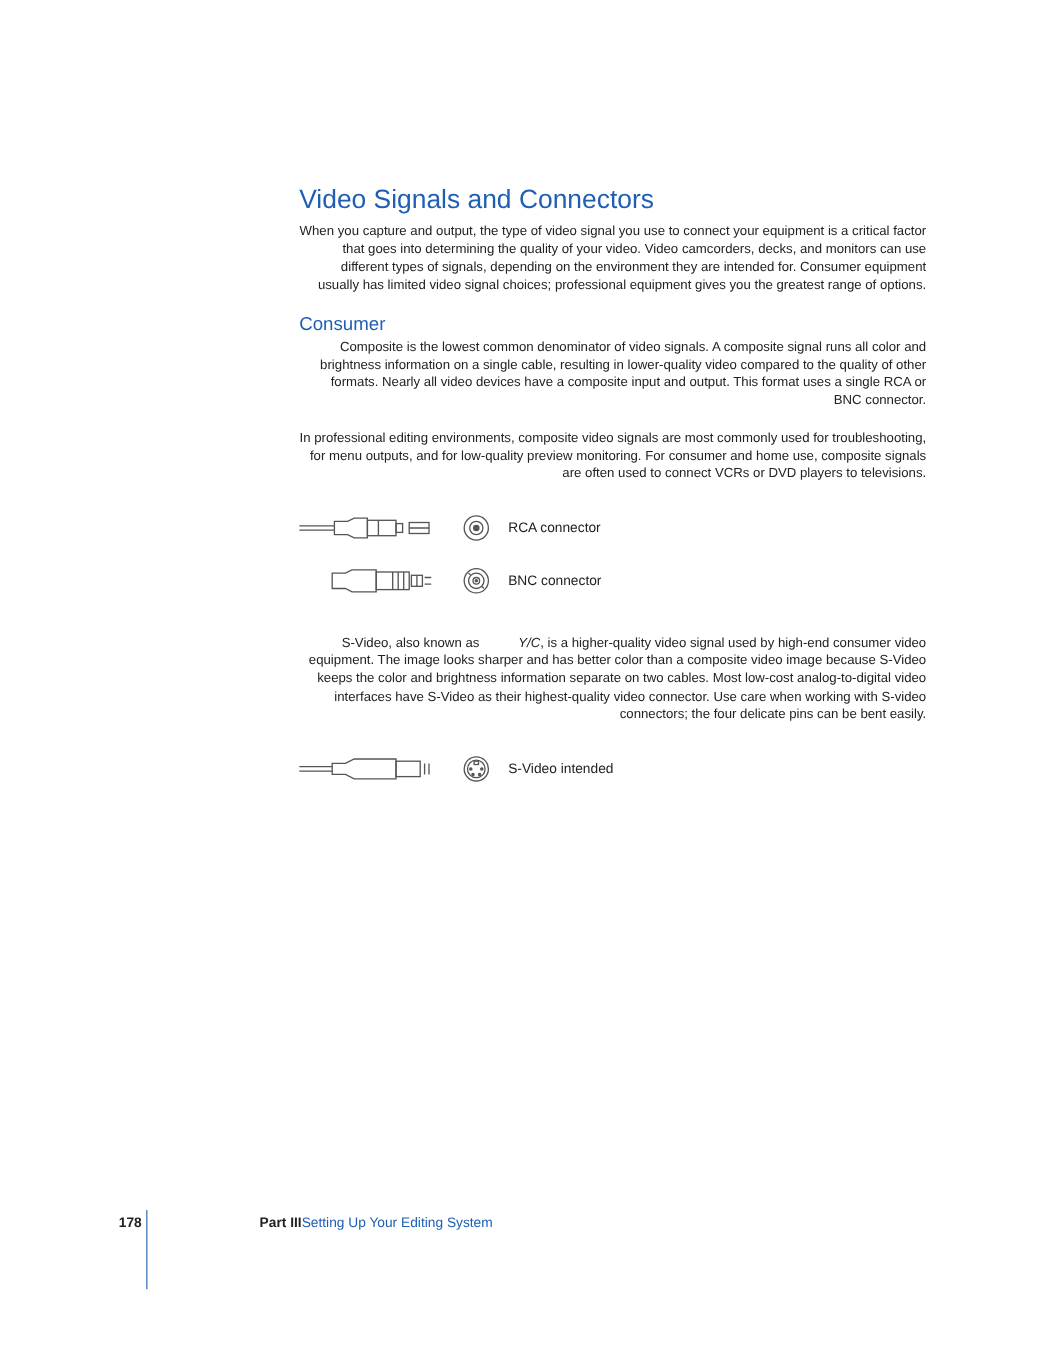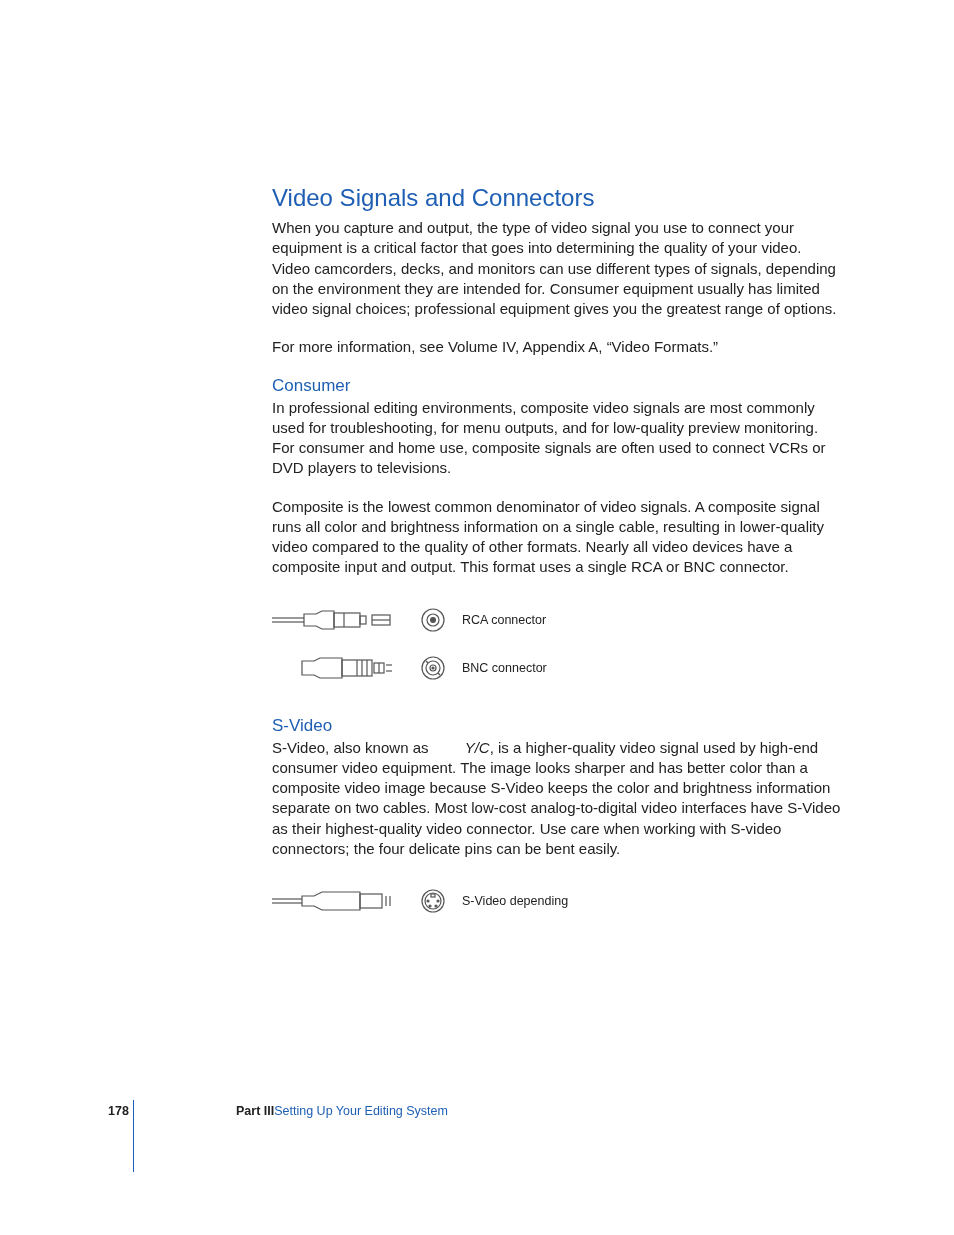--- a/index.html
+++ b/index.html
@@ -22,34 +22,35 @@
   .content {
     position: absolute;
     left: 272px;
     top: 168px;
     width: 570px;
   }
   h1.section-title {
     font-size: 24px;
     font-weight: 400;
     color: #1e5fb4;
-    margin: 16px 0 6px 0;
+    margin: 0 0 6px 0;
     letter-spacing: 0px;
   }
   h2.sub-title {
     font-size: 17px;
     font-weight: 500;
     color: #1e5fb4;
     margin: 0 0 2px 0;
   }
   p.body {
-    font-size: 15px;
+    font-size: 12px;
     line-height: 1.35;
     margin: 0 0 18px 0;
     color: #222;
+    text-align: right;
   }
   .italic { font-style: italic; margin-left: 32px; }
 
   .connector-block {
     margin: 0 0 24px 0;
   }
   .connector-row {
     display: flex;
     align-items: center;
     height: 48px;
@@ -106,25 +107,24 @@
 </style>
 </head>
 <body>
 
 <div class="page">
 
   <div class="content">
 
     <h1 class="section-title">Video Signals and Connectors</h1>
     <p class="body">When you capture and output, the type of video signal you use to connect your equipment is a critical factor that goes into determining the quality of your video. Video camcorders, decks, and monitors can use different types of signals, depending on the environment they are intended for. Consumer equipment usually has limited video signal choices; professional equipment gives you the greatest range of options.</p>
-    <p class="body">For more information, see Volume IV, Appendix A, “Video Formats.”</p>
 
     <h2 class="sub-title">Consumer</h2>
+    <p class="body">Composite is the lowest common denominator of video signals. A composite signal runs all color and brightness information on a single cable, resulting in lower-quality video compared to the quality of other formats. Nearly all video devices have a composite input and output. This format uses a single RCA or BNC connector.</p>
     <p class="body">In professional editing environments, composite video signals are most commonly used for troubleshooting, for menu outputs, and for low-quality preview monitoring. For consumer and home use, composite signals are often used to connect VCRs or DVD players to televisions.</p>
-    <p class="body">Composite is the lowest common denominator of video signals. A composite signal runs all color and brightness information on a single cable, resulting in lower-quality video compared to the quality of other formats. Nearly all video devices have a composite input and output. This format uses a single RCA or BNC connector.</p>
 
     <div class="connector-block">
 
       <div class="connector-row">
         <div class="cable-cell">
           <svg width="130" height="26" viewBox="0 0 130 26">
             <g stroke="#555" stroke-width="1.2" fill="none">
               <line x1="0" y1="11" x2="32" y2="11"></line>
               <line x1="0" y1="15" x2="32" y2="15"></line>
               <path d="M32 7 L44 7 L50 4 L62 4 L62 22 L50 22 L44 19 L32 19 Z"></path>
@@ -173,21 +173,20 @@
               <circle cx="13" cy="13" r="1" fill="#555"></circle>
               <line x1="6" y1="6" x2="8" y2="8"></line>
               <line x1="20" y1="20" x2="18" y2="18"></line>
             </g>
           </svg>
         </div>
         <div class="label-cell">BNC connector</div>
       </div>
     </div>
 
-    <h2 class="sub-title">S-Video</h2>
     <p class="body">
       <span>S-Video, also known as </span><span class="italic">Y/C</span><span>, is a higher-quality video signal used by high-end consumer video equipment. The image looks sharper and has better color than a composite video image because S-Video keeps the color and brightness information separate on two cables. Most low-cost analog-to-digital video interfaces have S-Video as their highest-quality video connector. Use care when working with S-video connectors; the four delicate pins can be bent easily.</span>
     </p>
 
     <div class="connector-block">
       <div class="connector-row">
         <div class="cable-cell">
           <svg width="130" height="26" viewBox="0 0 130 26">
             <g stroke="#555" stroke-width="1.2" fill="none">
               <line x1="0" y1="11" x2="30" y2="11"></line>
@@ -205,21 +204,21 @@
               <circle cx="13" cy="13" r="11"></circle>
               <circle cx="13" cy="13" r="8"></circle>
               <rect x="11" y="6" width="4" height="3"></rect>
               <circle cx="8" cy="13" r="1" fill="#555"></circle>
               <circle cx="18" cy="13" r="1" fill="#555"></circle>
               <circle cx="10" cy="18" r="1" fill="#555"></circle>
               <circle cx="16" cy="18" r="1" fill="#555"></circle>
             </g>
           </svg>
         </div>
-        <div class="label-cell">S-Video depending</div>
+        <div class="label-cell">S-Video intended</div>
       </div>
     </div>
 
   </div>
 
   <div class="footer-rule"></div>
   <div class="footer">
     <span class="pagenum">178</span>
     <span>
       <span class="part">Part III</span><span class="title">Setting Up Your Editing System</span>

